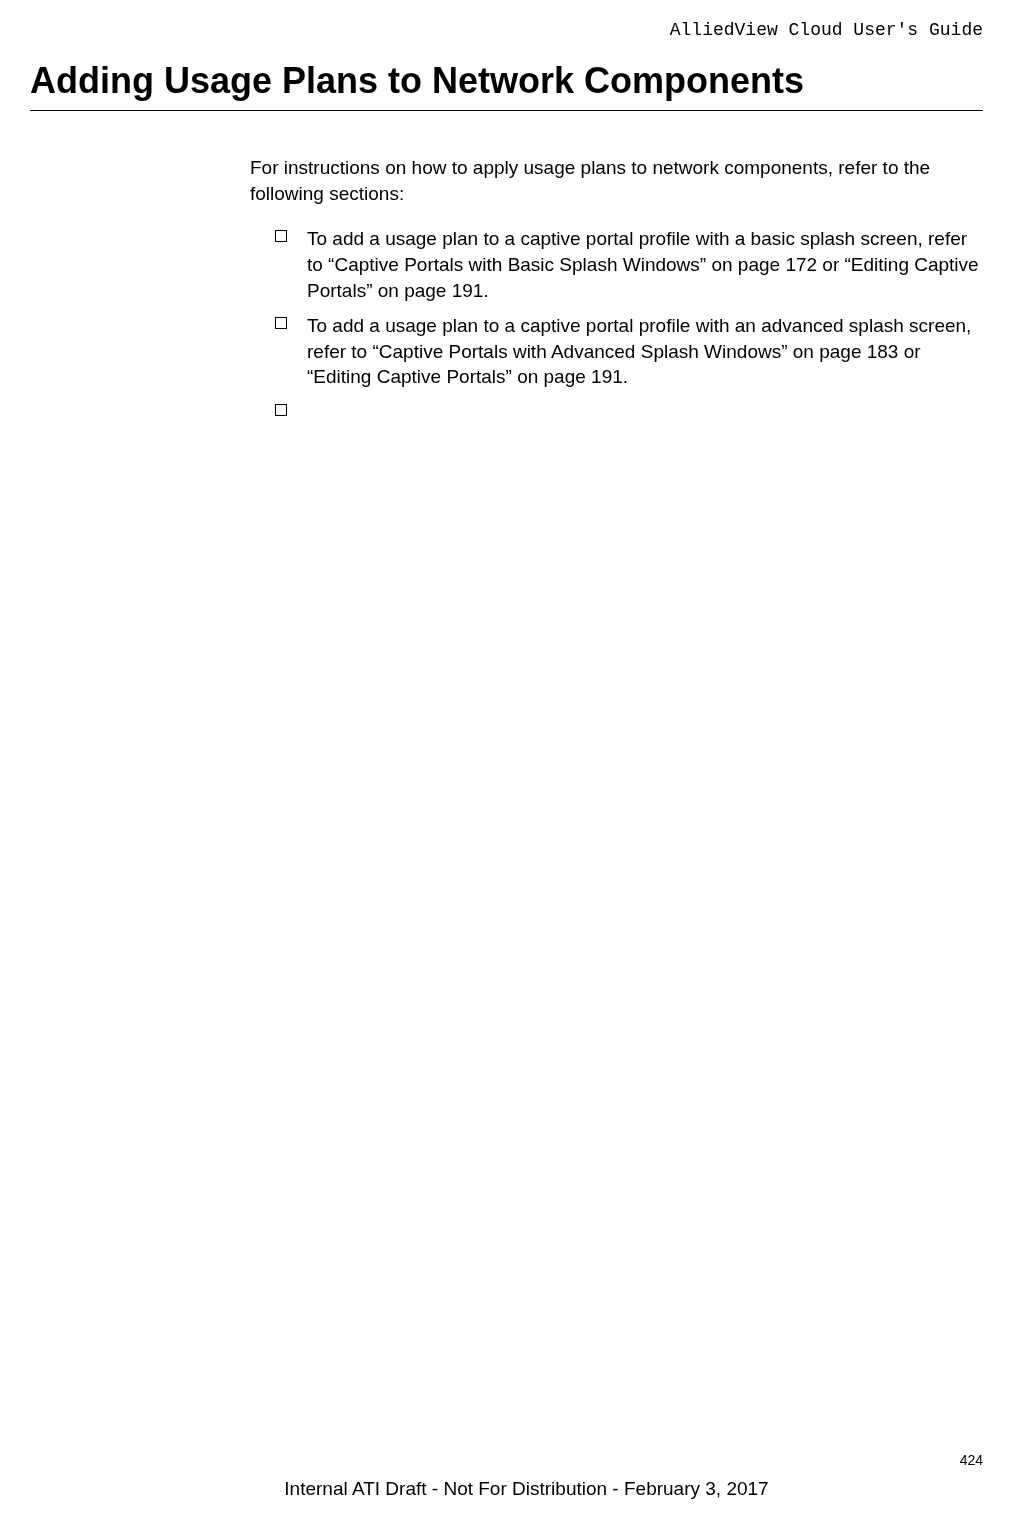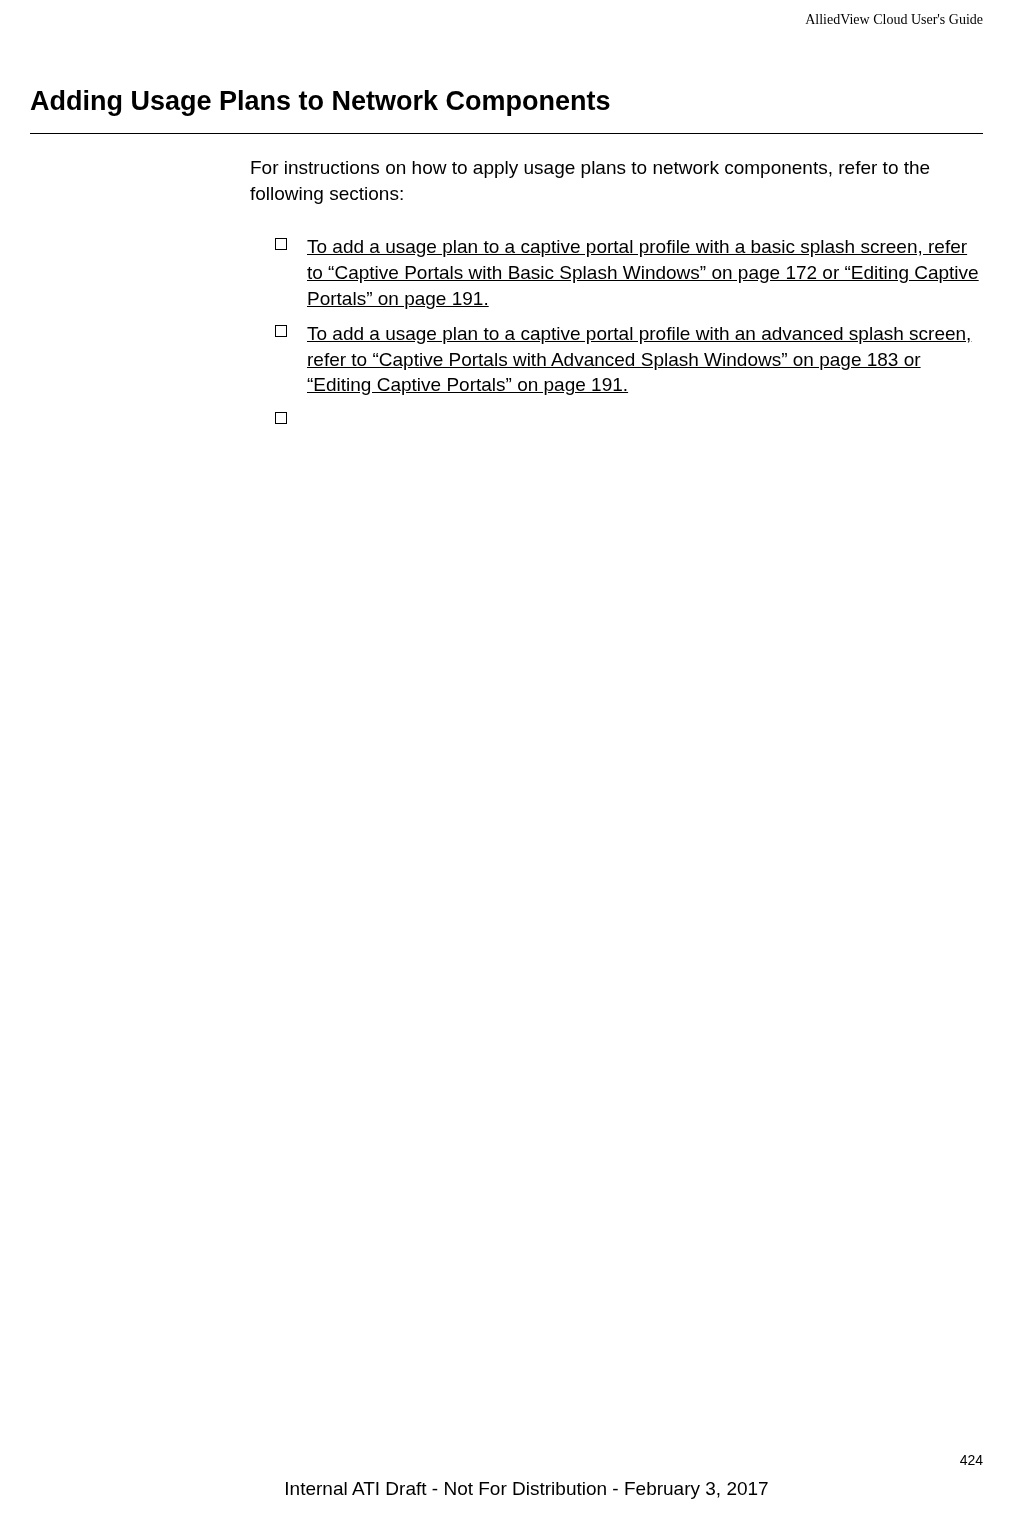--- a/index.html
+++ b/index.html
@@ -10,52 +10,51 @@
     body {
       width: 1013px;
       height: 1528px;
       background: #ffffff;
       font-family: Arial, Helvetica, sans-serif;
       position: relative;
       color: #000000;
     }
     .page-header {
       position: absolute;
-      top: 12px;
+      top: 20px;
       right: 30px;
-      font-size: 14px;
-      font-family: Liberation Serif, serif;
+      font-size: 18px;
+      font-family: Liberation Mono, monospace;
     }
     .section-heading {
       position: absolute;
-      top: 86px;
+      top: 60px;
       left: 30px;
       right: 30px;
-      font-size: 27px;
+      font-size: 36px;
       font-weight: bold;
       font-family: Arial, Helvetica, sans-serif;
       border-bottom: 1px solid #000000;
-      padding-bottom: 16px;
+      padding-bottom: 8px;
     }
     .content-area {
       position: absolute;
       top: 155px;
       left: 250px;
       right: 30px;
     }
     .intro-paragraph {
       font-size: 19px;
       font-family: Arial, Helvetica, sans-serif;
       line-height: 1.35;
-      margin-bottom: 28px;
+      margin-bottom: 20px;
     }
     .bullet-list {
       list-style: none;
       padding-left: 25px;
-      text-decoration: underline;
     }
     .bullet-item {
       position: relative;
       font-size: 19px;
       font-family: Arial, Helvetica, sans-serif;
       line-height: 1.35;
       margin-bottom: 10px;
       padding-left: 32px;
     }
     .bullet-marker {

